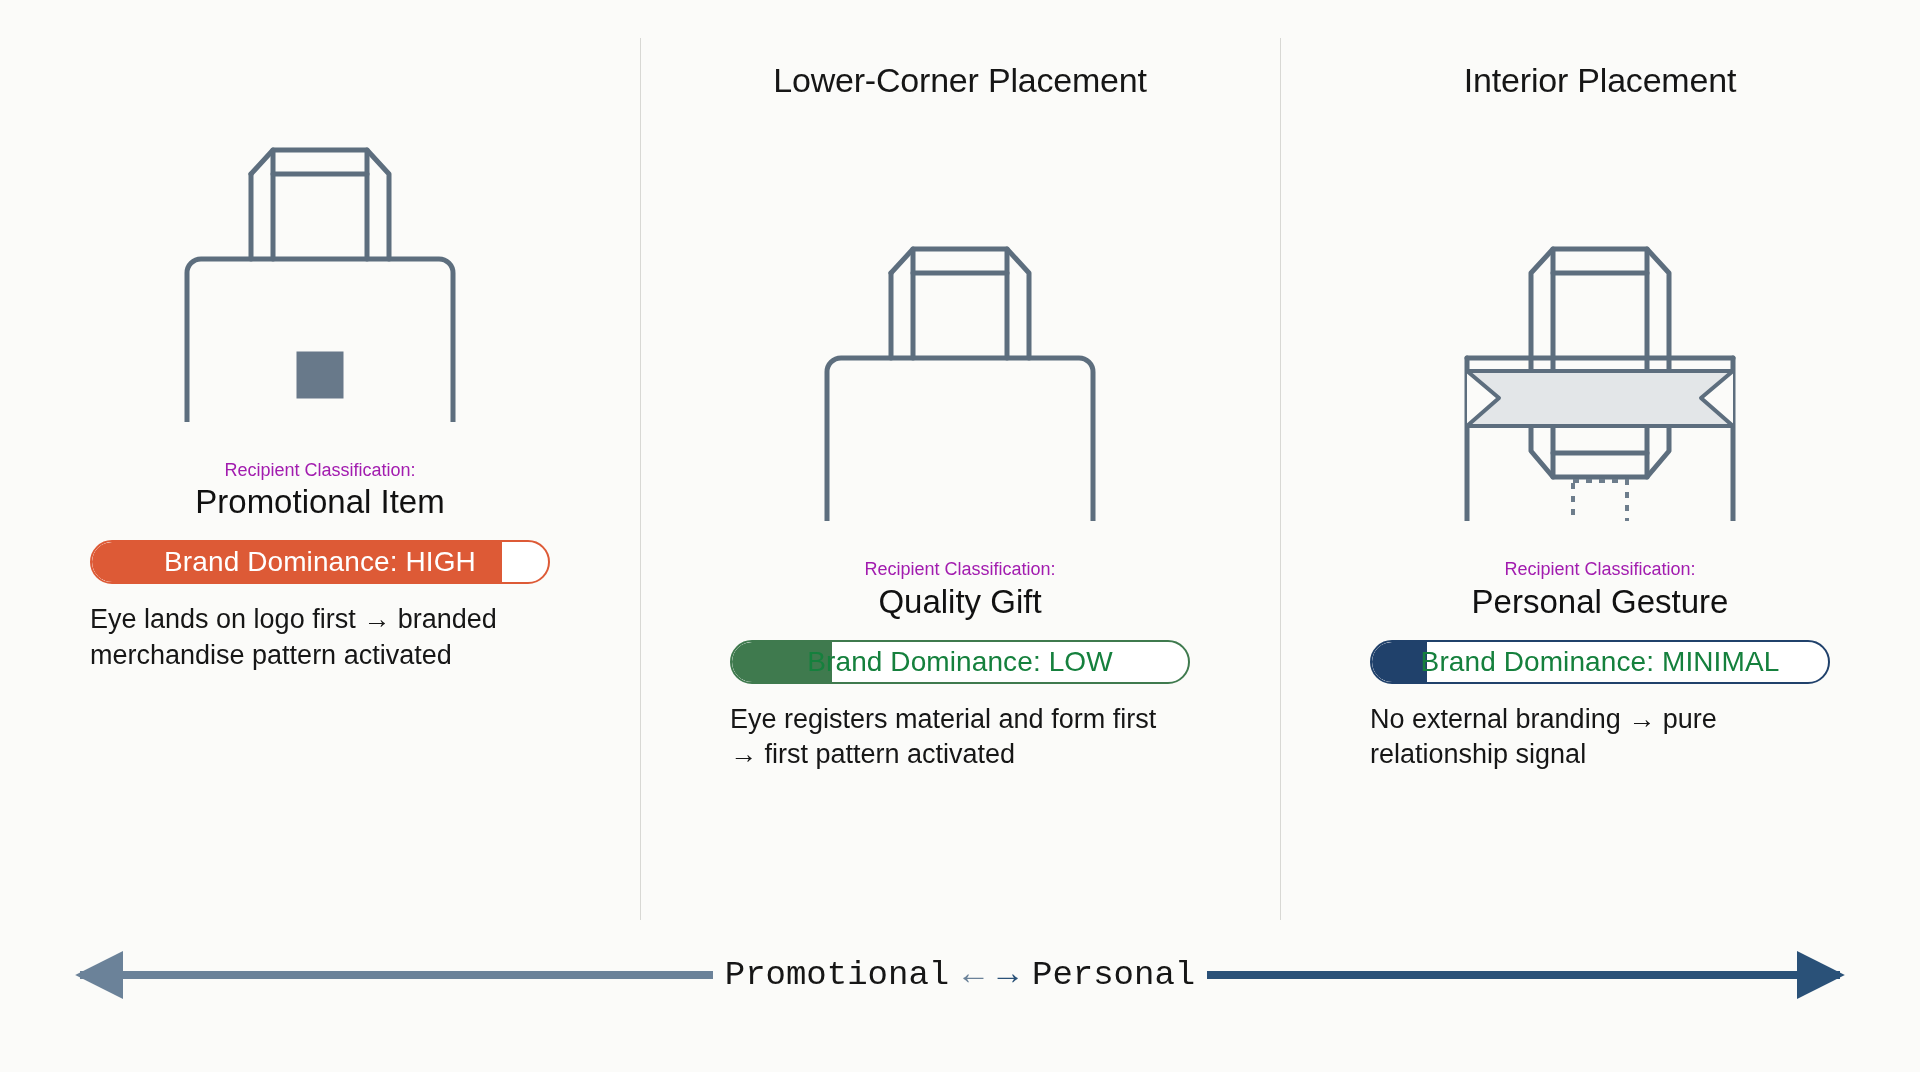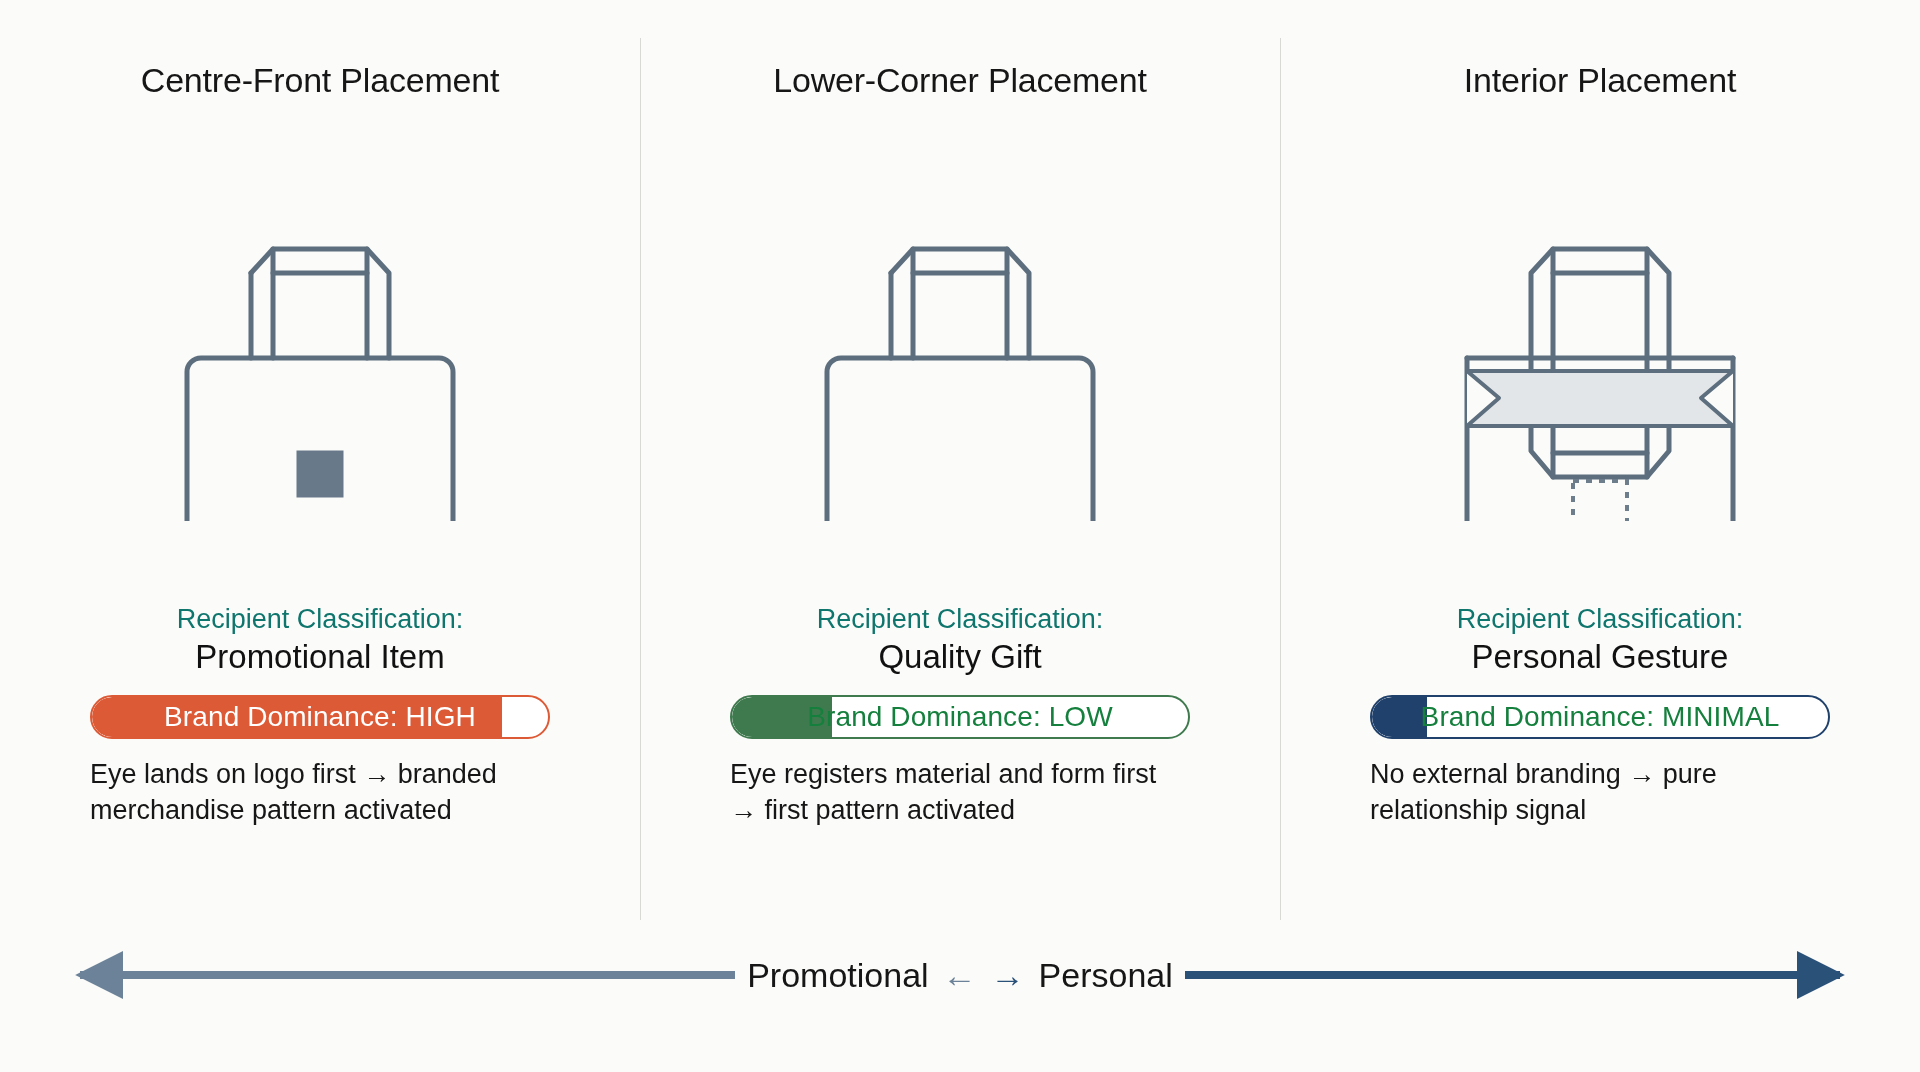--- a/index.html
+++ b/index.html
@@ -71,24 +71,23 @@
   }
   .bag-svg { display: block; }
 
   
   .class-block {
     margin-top: 18px;
     text-align: center;
     line-height: 1.18;
   }
   .class-label {
-    font-size: 27px;
+    font-size: 18px;
     font-weight: 400;
-    color: #0f766e;
-    margin-top: 45px;
+    color: #a21caf;
   }
   .class-value {
     font-size: 33px;
     font-weight: 400;
     color: #111111;
     margin-top: 2px;
   }
 
   
   .pill {
@@ -131,20 +130,21 @@
   
   .spectrum {
     position: absolute;
     left: 0;
     right: 0;
     bottom: 52px;
     height: 90px;
     display: flex;
     align-items: center;
     justify-content: center;
+    font-family: Liberation Mono, monospace;
   }
   .spectrum-svg { display: block; }
   .spectrum-label {
     position: absolute;
     left: 0;
     right: 0;
     top: 50%;
     transform: translateY(-50%);
     display: flex;
     align-items: center;
@@ -165,21 +165,20 @@
   .arrow-right-small { color: #2a5178; font-size: 34px; }
 </style>
 </head>
 <body>
 
 <div class="canvas">
 
   <div class="columns">
 
     <div class="col">
-      <div class="col-title">Centre-Front Placement</div>
 
       <div class="bag-wrap">
         <svg class="bag-svg" width="330" height="400" viewBox="0 0 330 400">
           <g fill="none" stroke="#5d6e7e" stroke-width="5" stroke-linejoin="round" stroke-linecap="round">
 
             <path d="M96 152 L118 128 L212 128 L234 152 L234 237"></path>
             <path d="M96 152 L96 237"></path>
 
             <path d="M118 128 L118 237"></path>
             <path d="M212 128 L212 237"></path>

